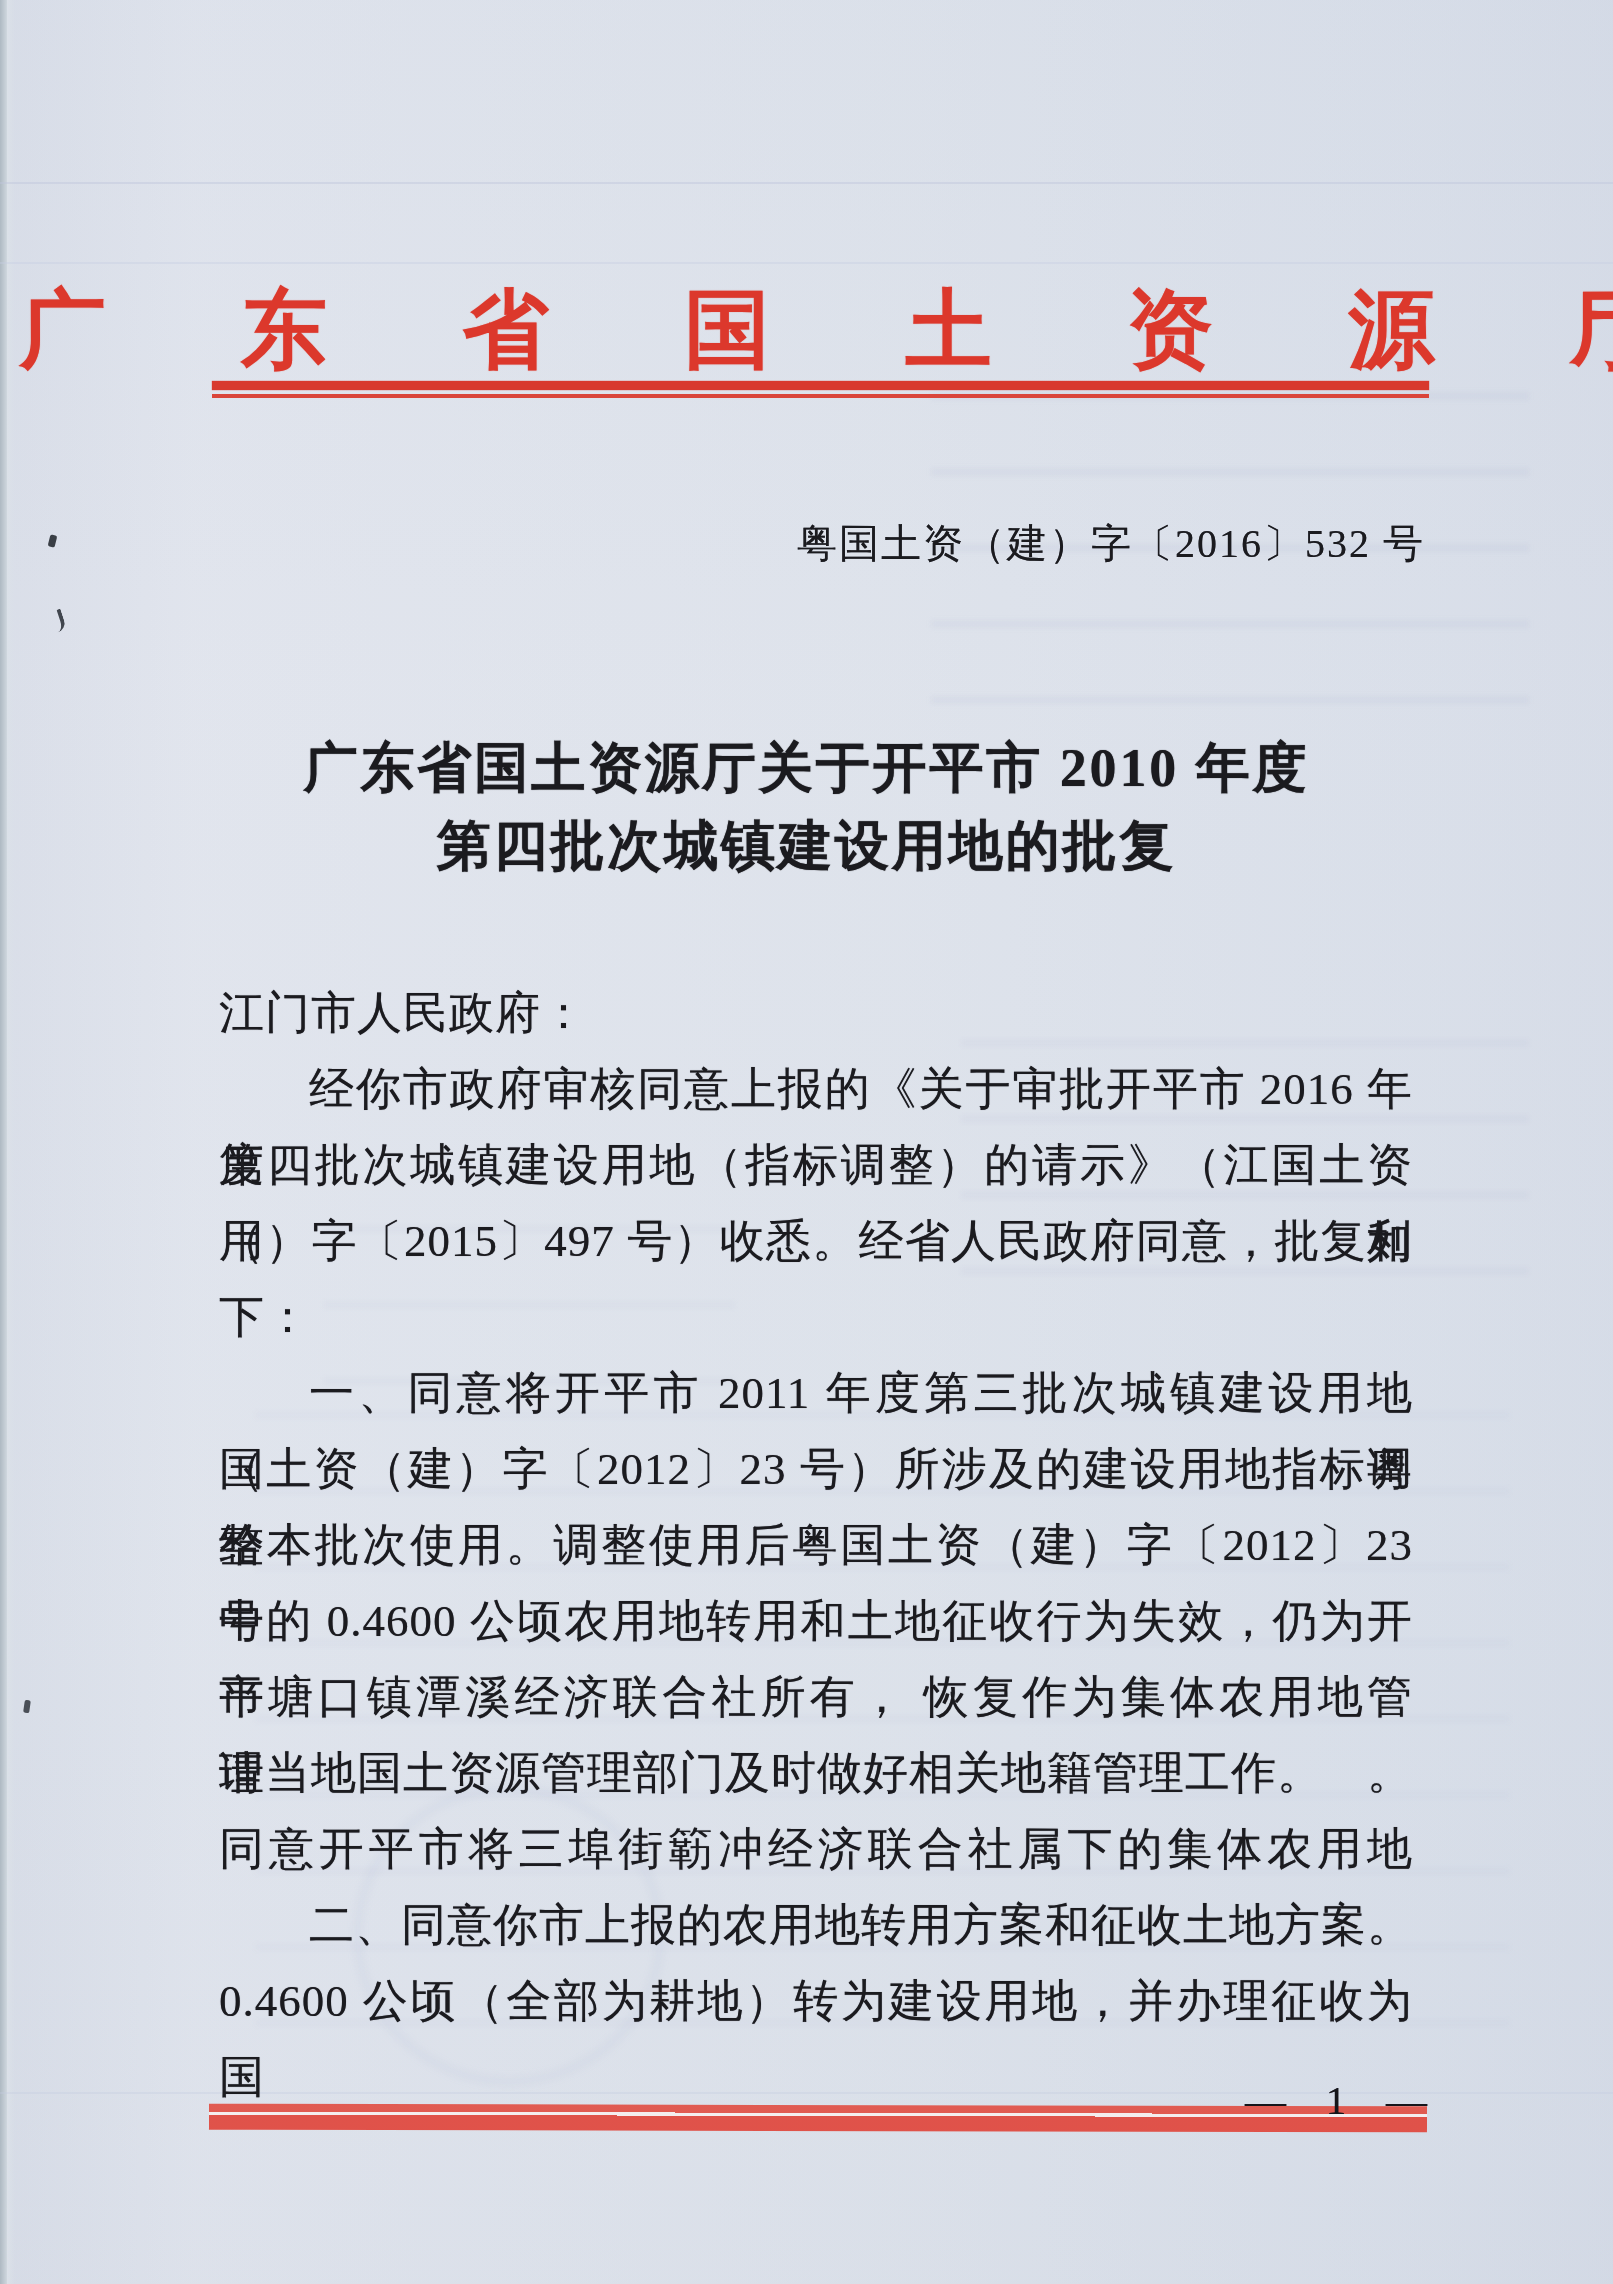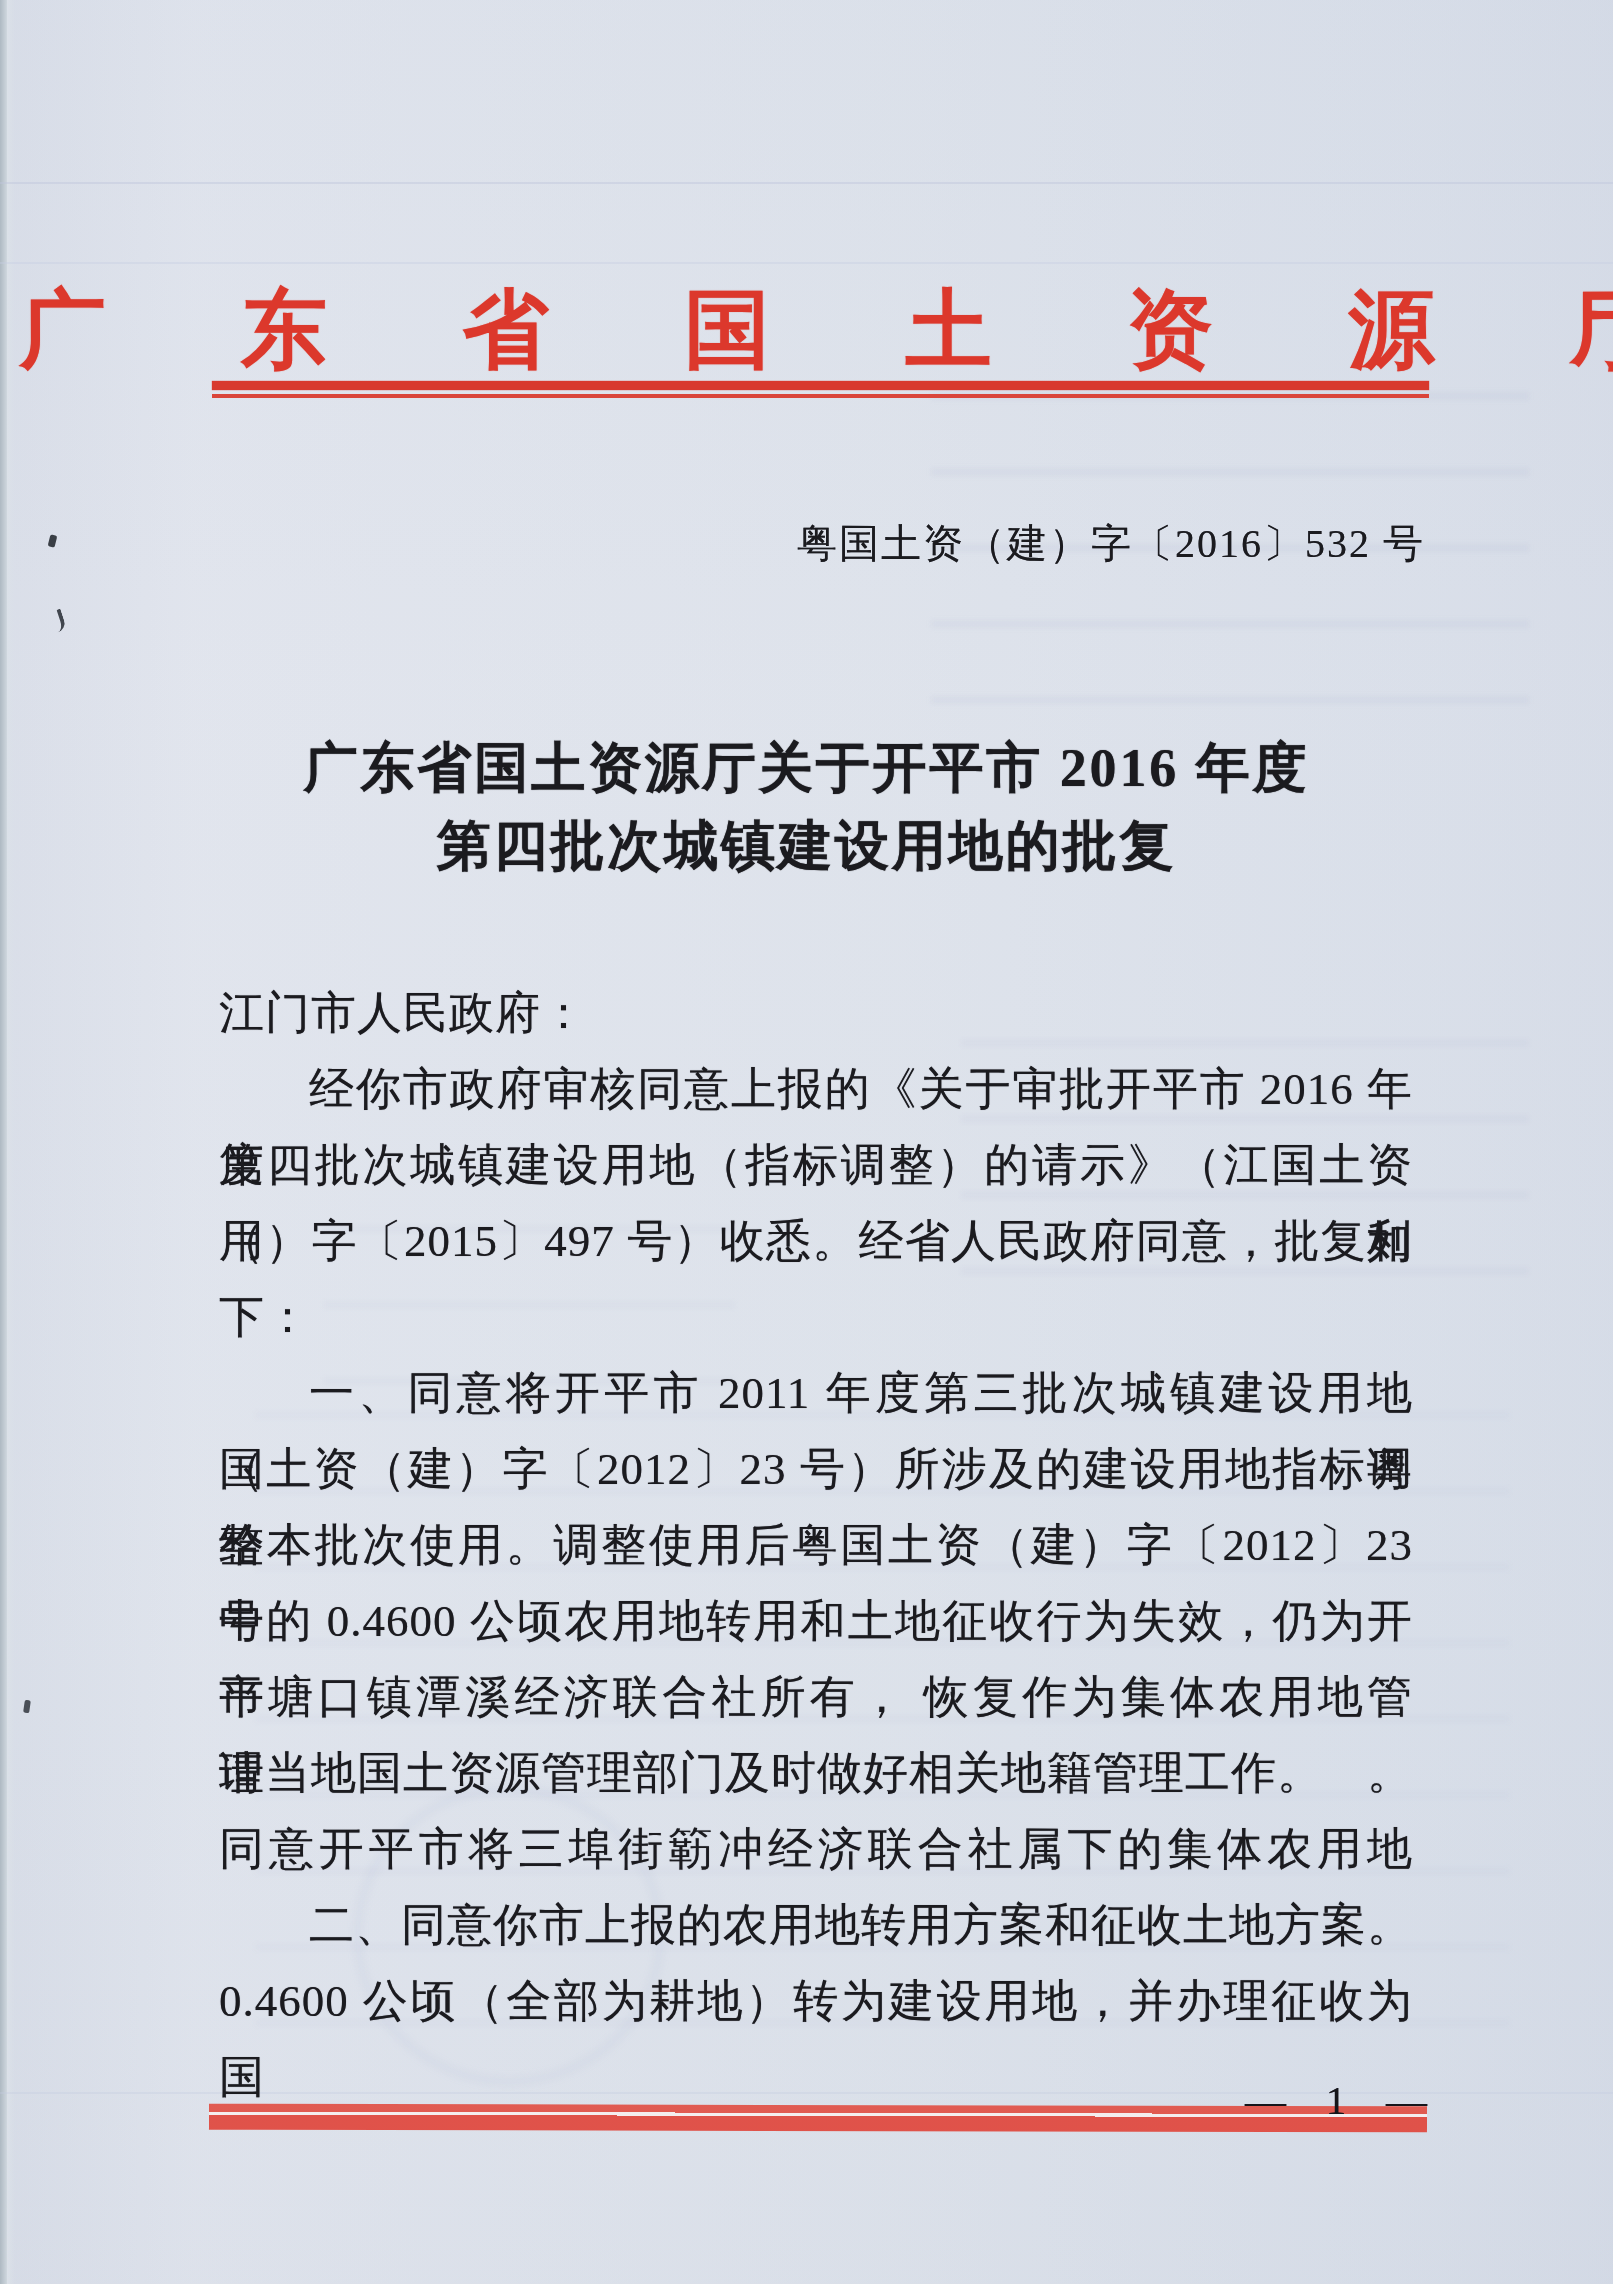--- a/index.html
+++ b/index.html
@@ -119,21 +119,21 @@
   <div class="agency" style="color:#dc382c">广 东 省 国 土 资 源 厅</div>
 
   <div class="rule-wrap">
     <div class="rule-thick"></div>
     <div class="rule-thin"></div>
   </div>
 
   <div class="doc-number">粤国土资（建）字〔2016〕532 号</div>
 
   <div class="title">
-    <div>广东省国土资源厅关于开平市 2016 年度</div>
+    <div>广东省国土资源厅关于开平市 2010 年度</div>
     <div>第四批次城镇建设用地的批复</div>
   </div>
 
   <div class="body-text">
     <div class="ln">江门市人民政府：</div>
     <div class="ln jst ind">经你市政府审核同意上报的《关于审批开平市 2016 年度</div>
     <div class="ln jst">第四批次城镇建设用地（指标调整）的请示》（江国土资（利</div>
     <div class="ln jst">用）字〔2015〕497 号）收悉。经省人民政府同意，批复如</div>
     <div class="ln">下：</div>
     <div class="ln jst ind">一、同意将开平市 2011 年度第三批次城镇建设用地（粤</div>

